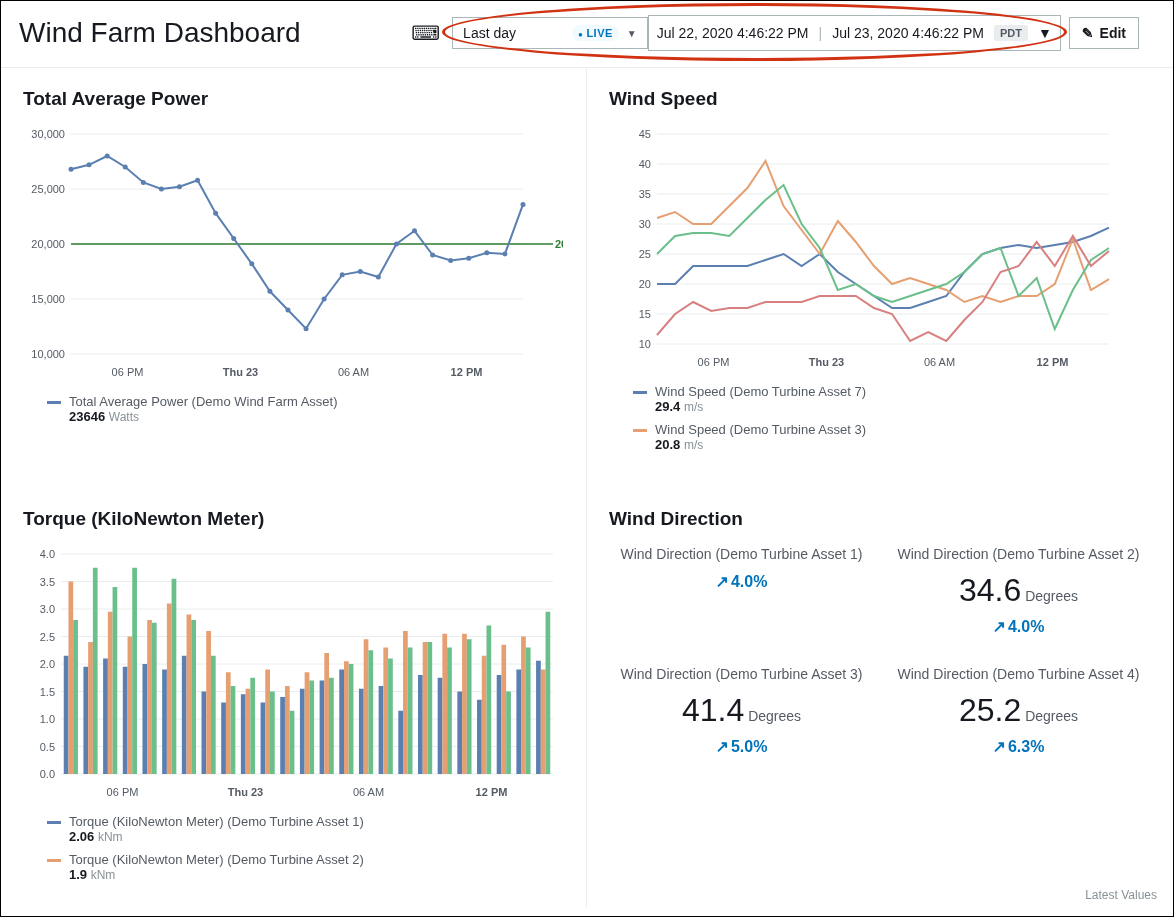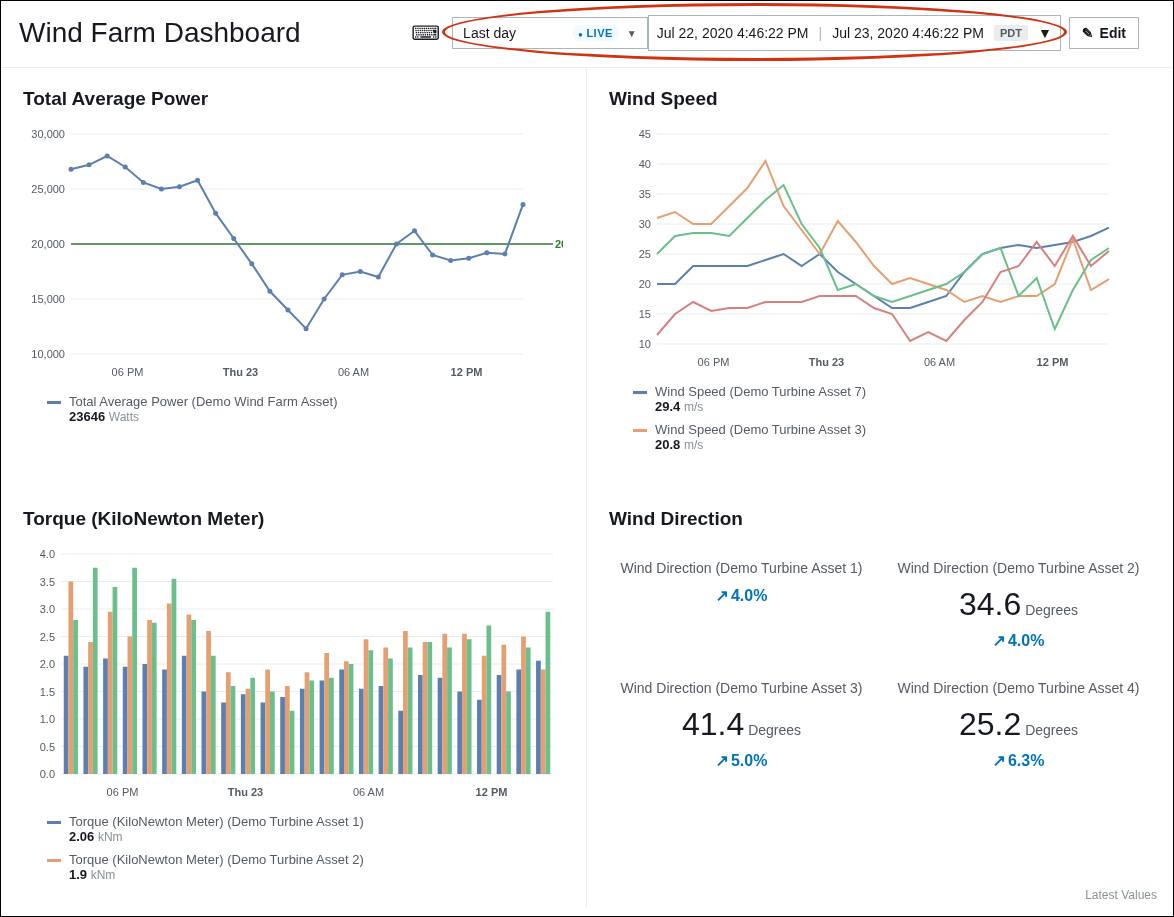--- a/index.html
+++ b/index.html
@@ -24,21 +24,21 @@
 .chart { position: relative; }
 .chart svg { display: block; }
 .grid-line { stroke: #eaeded; stroke-width: 1; }
 .tick-text { font-size: 11px; fill: #545b64; }
 .legend { margin-top: 10px; padding-left: 24px; font-size: 13px; }
 .legend-row { display: flex; align-items: flex-start; gap: 8px; margin-bottom: 8px; }
 .legend-swatch { width: 14px; height: 3px; margin-top: 7px; flex-shrink: 0; }
 .legend-text { color: #545b64; }
 .legend-value { font-weight: 700; color: #16191f; }
 .legend-unit { color: #879196; font-size: 12px; }
-.kpi-grid { display: grid; grid-template-columns: 1fr 1fr; gap: 30px 20px; margin-top: 30px; padding: 0 4px; }
+.kpi-grid { display: grid; grid-template-columns: 1fr 1fr; gap: 30px 20px; margin-top: 16px; padding: 0 4px; }
 .kpi { text-align: center; }
 .kpi-label { font-size: 14px; color: #545b64; margin-bottom: 10px; }
 .kpi-value { font-size: 32px; font-weight: 400; color: #16191f; display: inline-block; }
 .kpi-unit { font-size: 14px; color: #545b64; margin-left: 4px; }
 .kpi-trend { margin-top: 8px; color: #0073bb; font-size: 16px; font-weight: 600; }
 .kpi-trend .arrow { margin-right: 2px; }
 .latest { position: absolute; bottom: 6px; right: 16px; font-size: 12px; color: #879196; }
 </style>
 </head>
 <body>

